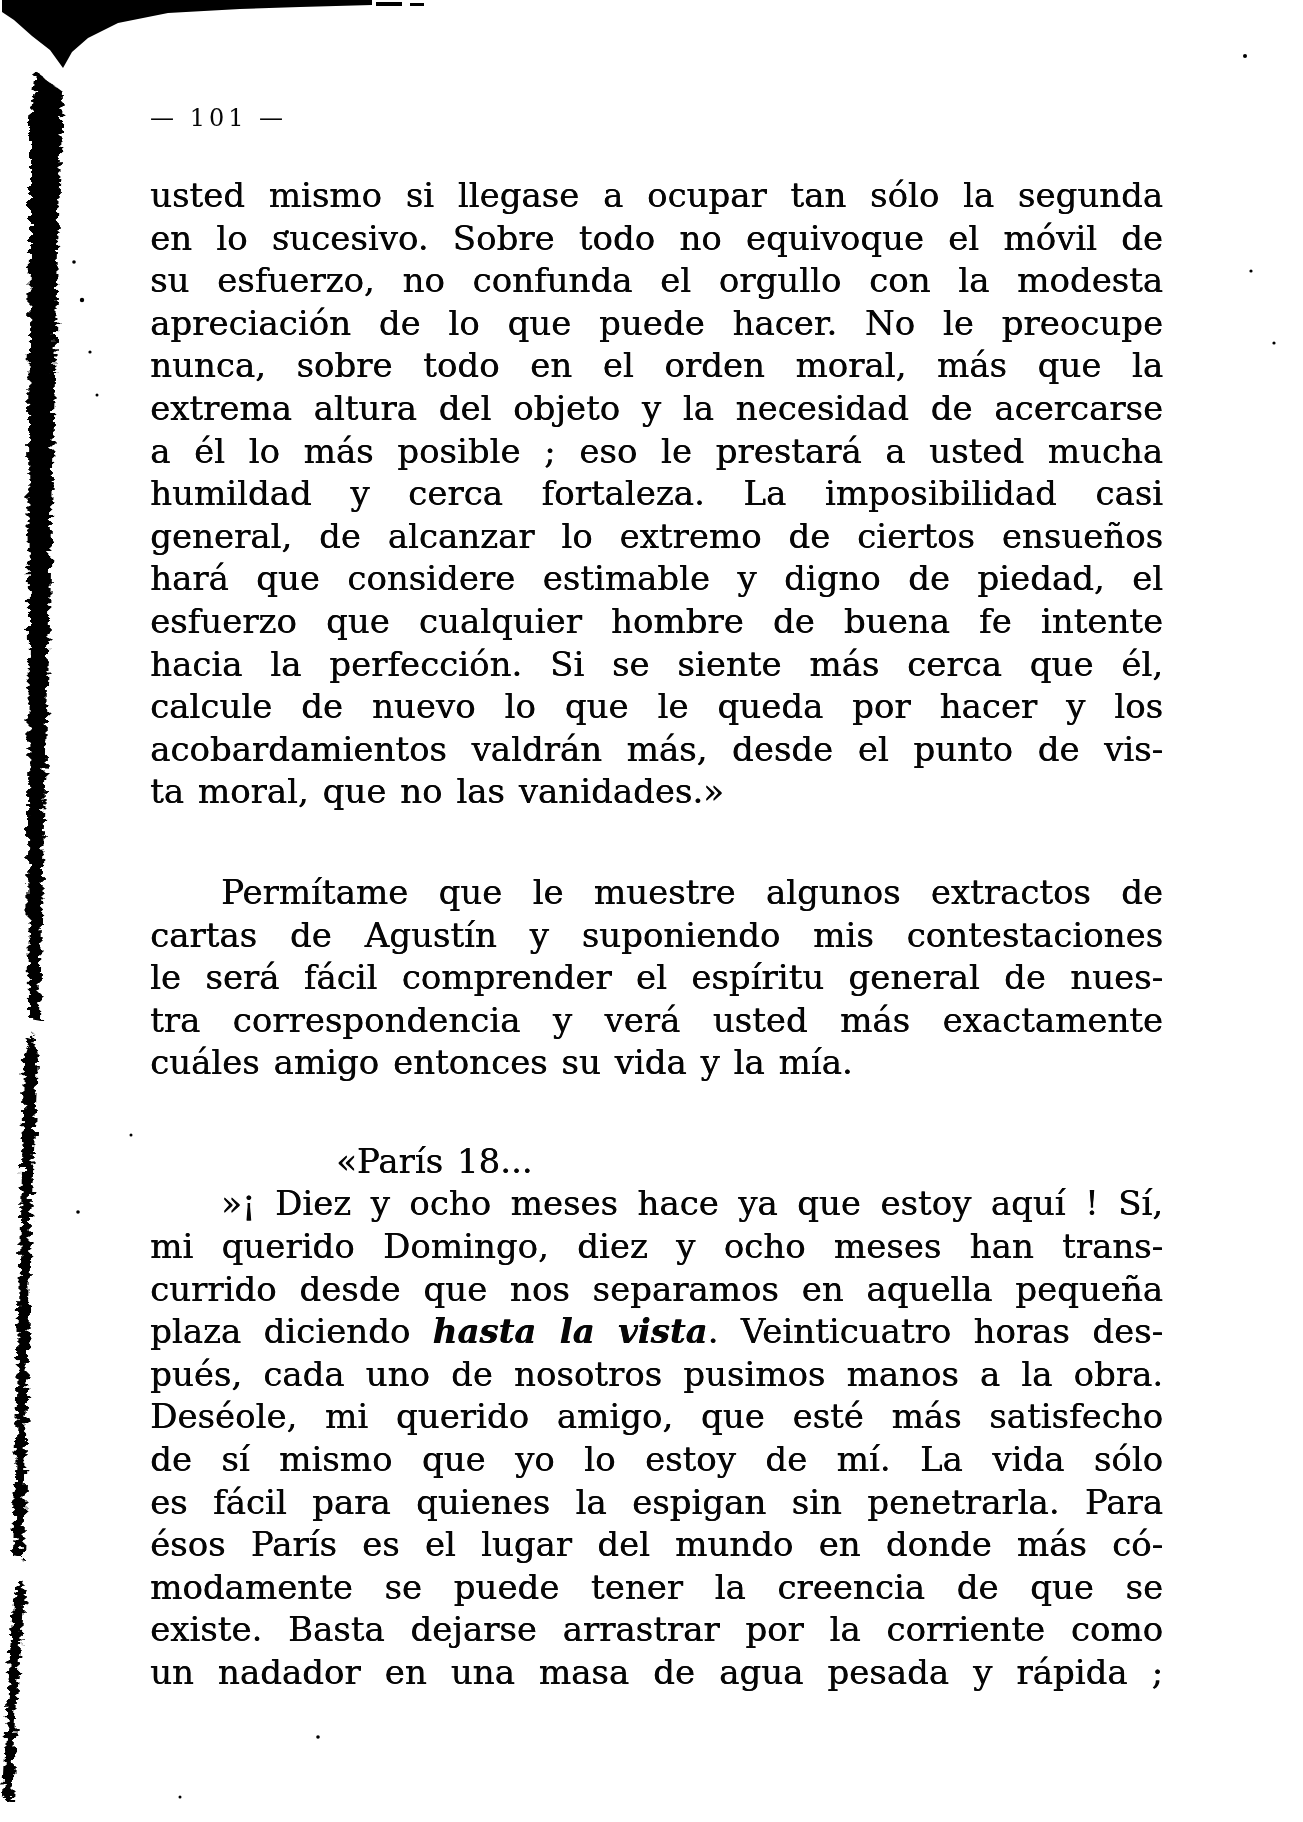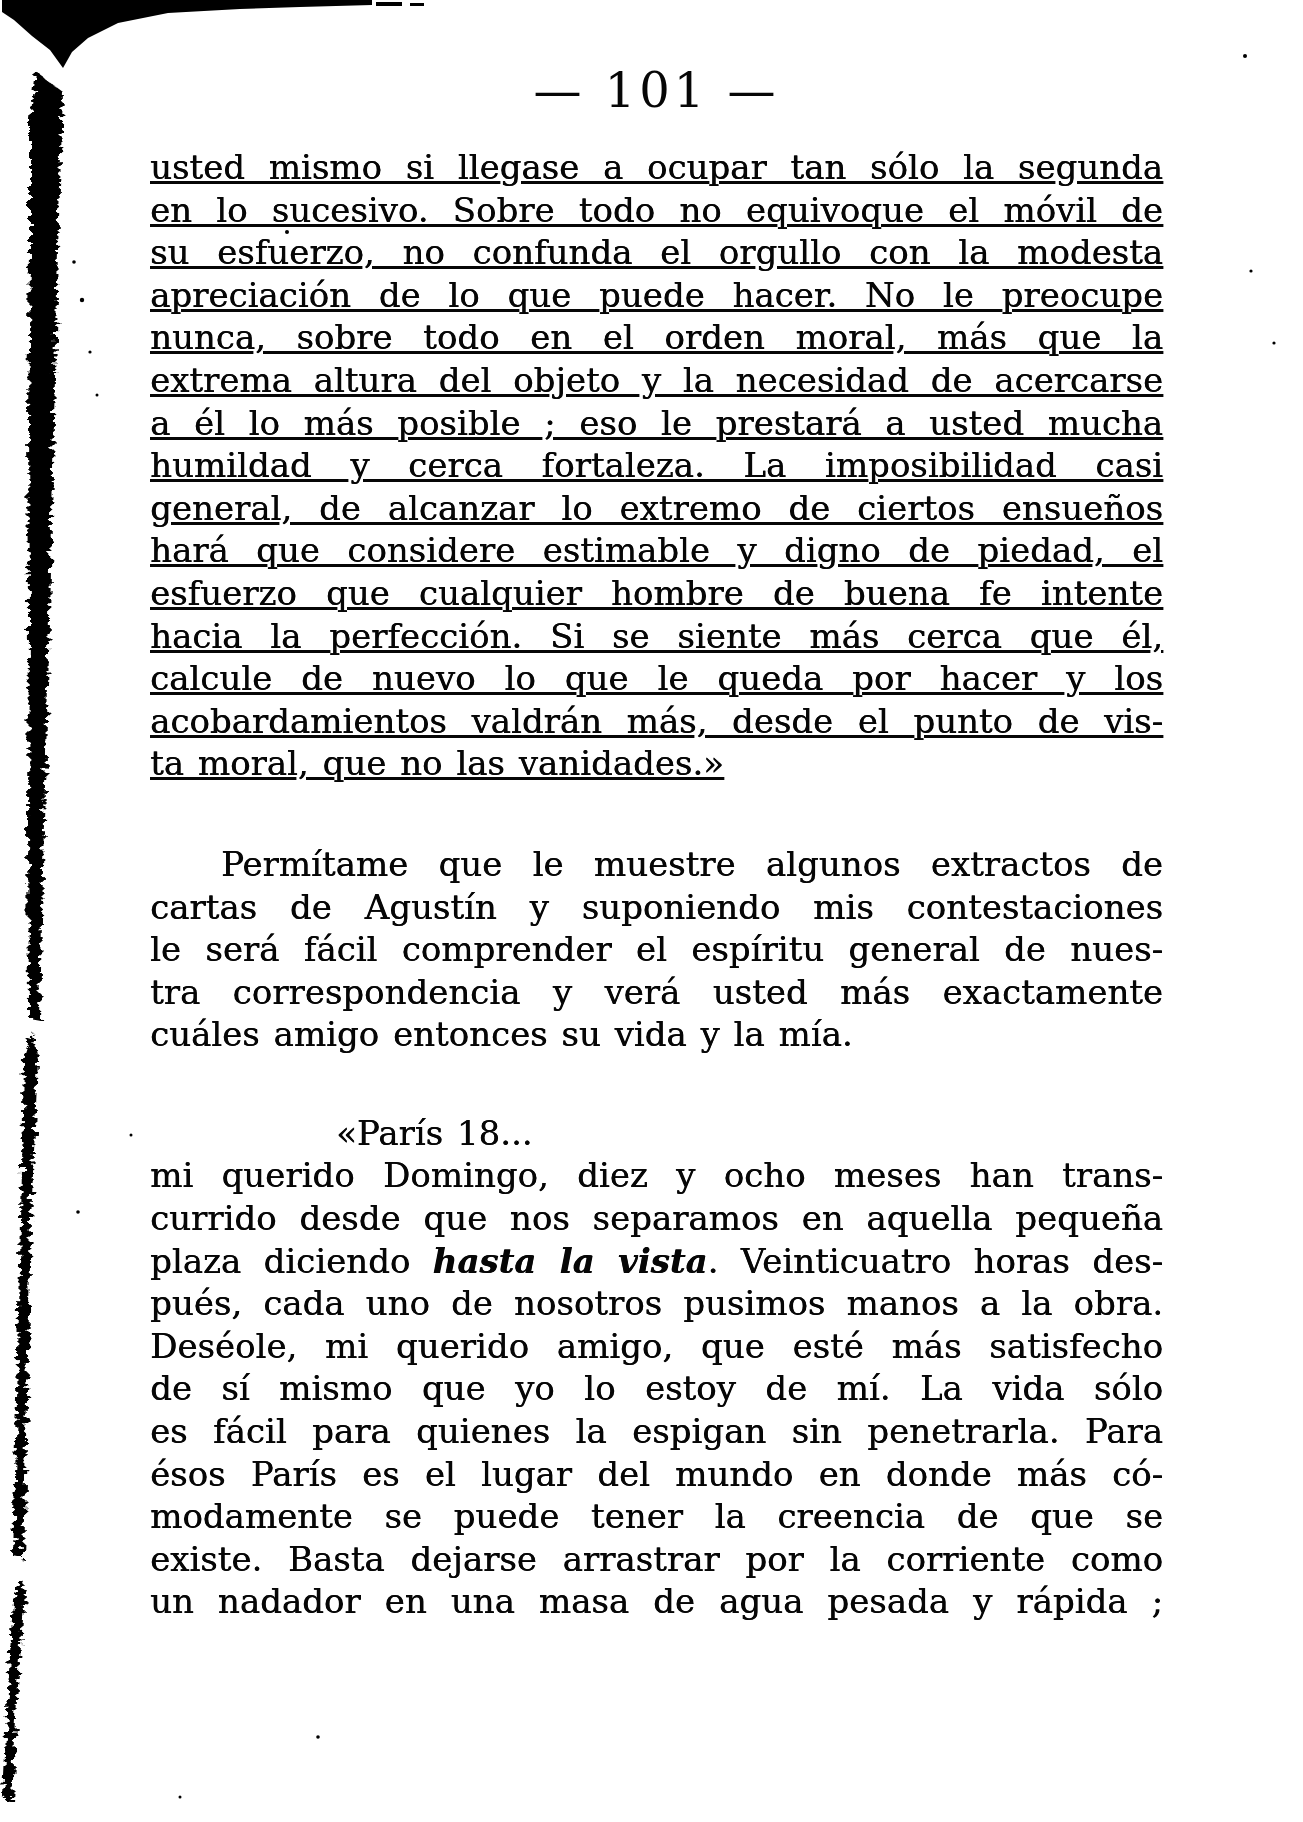--- a/index.html
+++ b/index.html
@@ -8,27 +8,27 @@
     width:1303px;height:1822px;
     margin:0 auto;
     background:#ffffff;
     color:#060606;
     font-family:"DejaVu Serif","Liberation Serif",serif;
     overflow:hidden;
   }
   .artifacts{position:absolute;left:0;top:0;pointer-events:none;}
   .textcol{position:absolute;left:150px;top:0;width:1013px;}
   .pageheader{
-    margin:68px 0 0 0;
-    text-align:center;
-    font-size:48px;line-height:44px;
+    margin:96px 0 0 0;
+    text-align:left;
+    font-size:24px;line-height:44px;
     letter-spacing:4px;
   }
   .para{font-size:34px;line-height:42.6px;word-spacing:3px;text-shadow:0.4px 0 0 currentColor;}
-  .p1{margin-top:34px;text-decoration:underline;}
+  .p1{margin-top:34px;}
   .p2{margin-top:58px;}
   .letter{margin-top:56px;}
   .line{text-align:justify;text-align-last:justify;}
   .line.end{text-align:left;text-align-last:left;}
   .ind1{padding-left:71px;}
   .ind2{padding-left:186px;}
   .it{font-style:italic;font-weight:bold;}
 </style>
 </head>
 <body>
@@ -96,20 +96,21 @@
     <section class="para p2">
       <div class="line ind1">Permítame que le muestre algunos extractos de</div>
       <div class="line">cartas de Agustín y suponiendo mis contestaciones</div>
       <div class="line">le será fácil comprender el espíritu general de nues-</div>
       <div class="line">tra correspondencia y verá usted más exactamente</div>
       <div class="line end">cuáles amigo entonces su vida y la mía.</div>
     </section>
 
     <section class="para letter">
       <div class="line ind2 end">«París 18...</div>
+      <div class="line ind1">»¡ Diez y ocho meses hace ya que estoy aquí ! Sí,</div>
       <div class="line">mi querido Domingo, diez y ocho meses han trans-</div>
       <div class="line">currido desde que nos separamos en aquella pequeña</div>
       <div class="line"><span>plaza diciendo </span><span class="it">hasta la vista</span><span>. Veinticuatro horas des-</span></div>
       <div class="line">pués, cada uno de nosotros pusimos manos a la obra.</div>
       <div class="line">Deséole, mi querido amigo, que esté más satisfecho</div>
       <div class="line">de sí mismo que yo lo estoy de mí. La vida sólo</div>
       <div class="line">es fácil para quienes la espigan sin penetrarla. Para</div>
       <div class="line">ésos París es el lugar del mundo en donde más có-</div>
       <div class="line">modamente se puede tener la creencia de que se</div>
       <div class="line">existe. Basta dejarse arrastrar por la corriente como</div>

